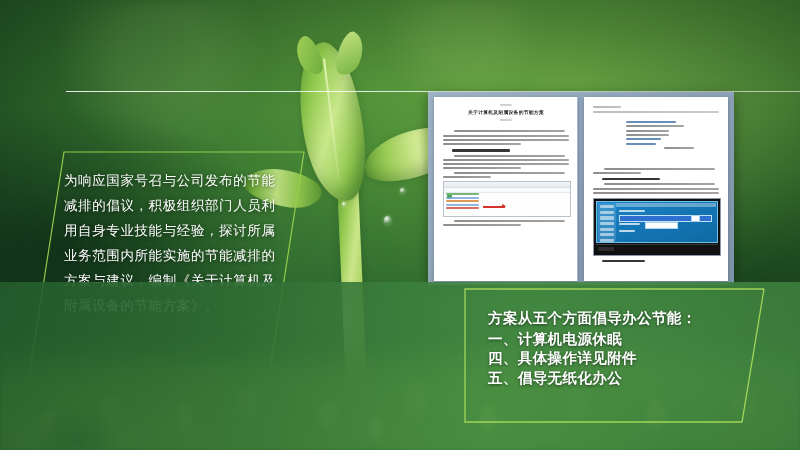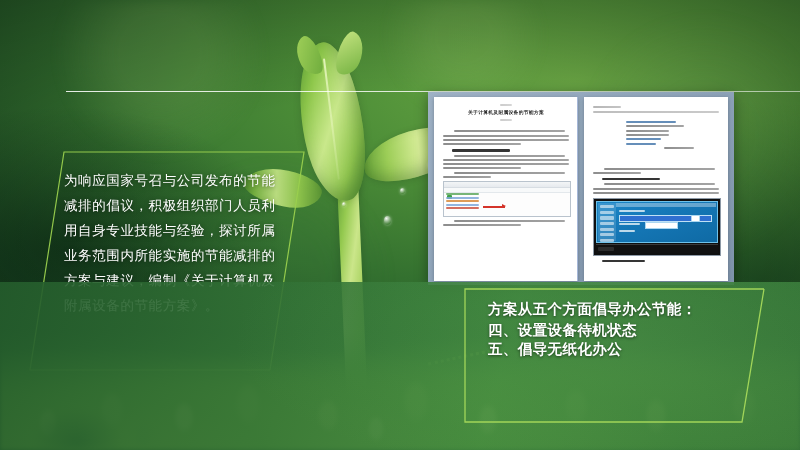--- a/index.html
+++ b/index.html
@@ -250,21 +250,21 @@
   }
   .right-frame{
     position:absolute;left:464px;top:288px;width:322px;height:136px;pointer-events:none;z-index:3;
   }
   .right-list{
     position:absolute;left:488px;top:296px;width:300px;z-index:4;
     color:#ffffff;font-size:14.5px;line-height:19.5px;font-weight:bold;
     letter-spacing:.4px;
     text-shadow:0 1px 3px rgba(0,0,0,.55);
   }
-  .rl-head{margin:4px 0 1px 0;}
+  .rl-head{margin:13px 0 1px 0;}
   .rl-item{margin:0;}
   .rl-note{
     margin:1px 0 0 10px;color:#e8452a;
     text-shadow:0 1px 3px rgba(0,0,0,.45);
   }
 </style>
 </head>
 <body>
 
 <div id="slide">
@@ -398,17 +398,18 @@
   <div class="green-panel"></div>
 
   <div class="right-frame">
     <svg width="322" height="136" viewBox="0 0 322 136" aria-hidden="true">
       <polyline points="300,1 1,1 1,134 278,134 300,1" fill="none" stroke="#a6d95b" stroke-width="1.3" opacity="0.95"></polyline>
     </svg>
   </div>
 
   <div class="right-list">
     <p class="rl-head">方案从五个方面倡导办公节能：</p>
-    <p class="rl-item">四、设置设备待机状态</p>
+    <p class="rl-item">一、计算机电源休眠</p>
+    <p class="rl-item">四、具体操作详见附件</p>
     <p class="rl-item">五、倡导无纸化办公</p>
   </div>
 
 </div>
 
 </body></html>

